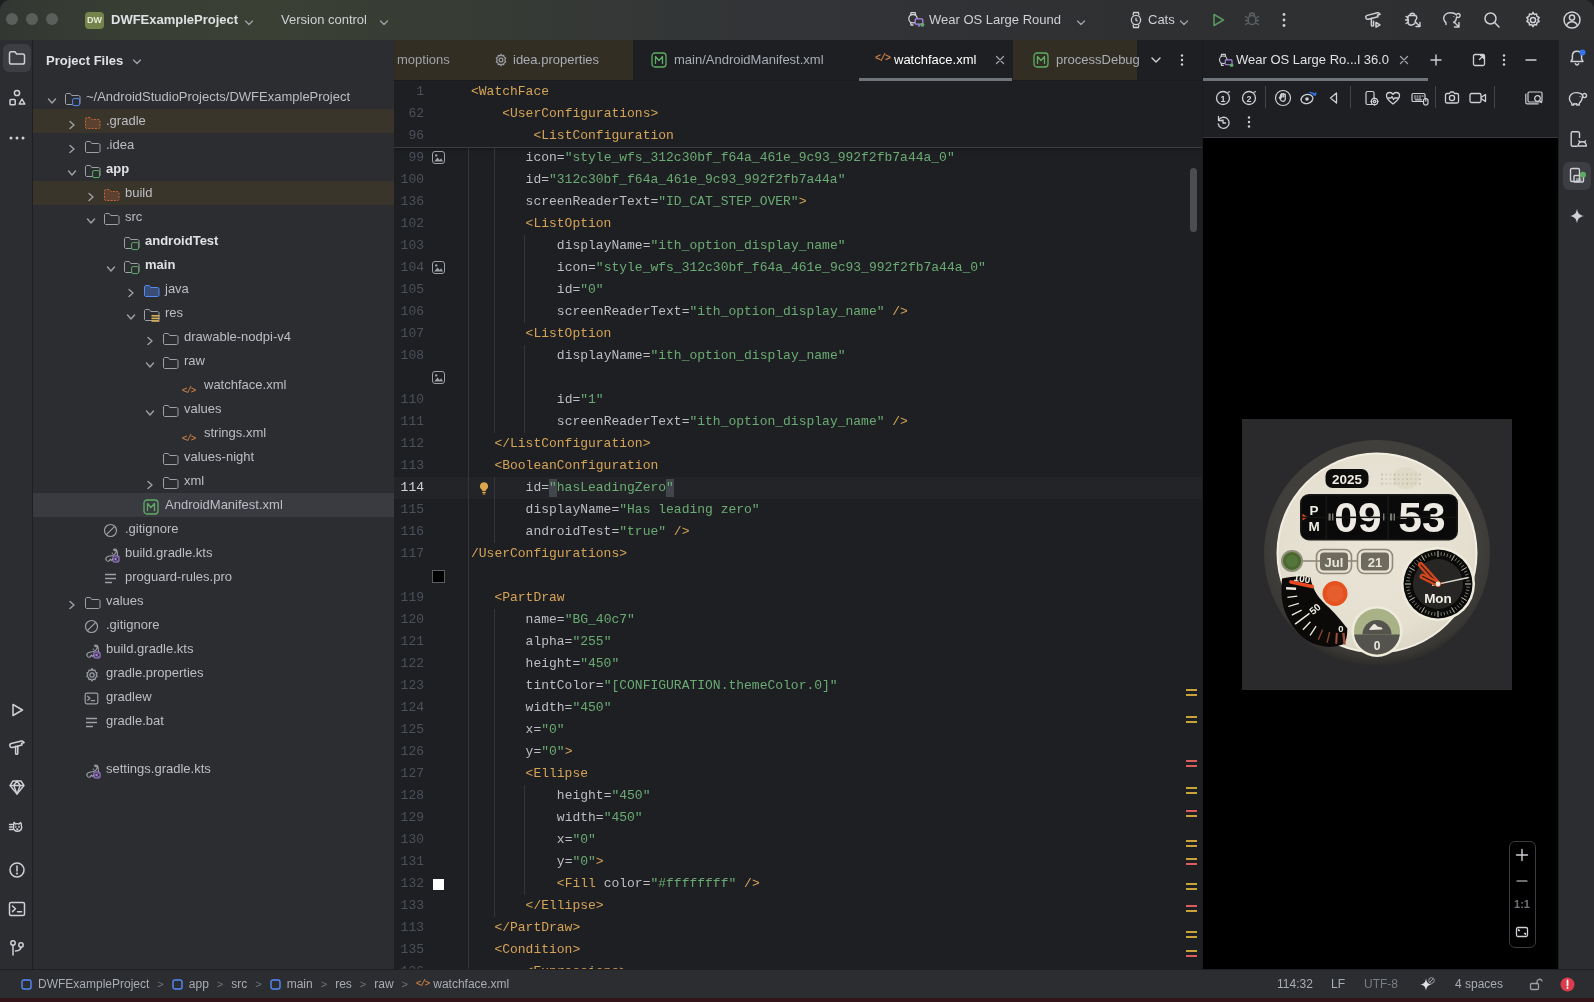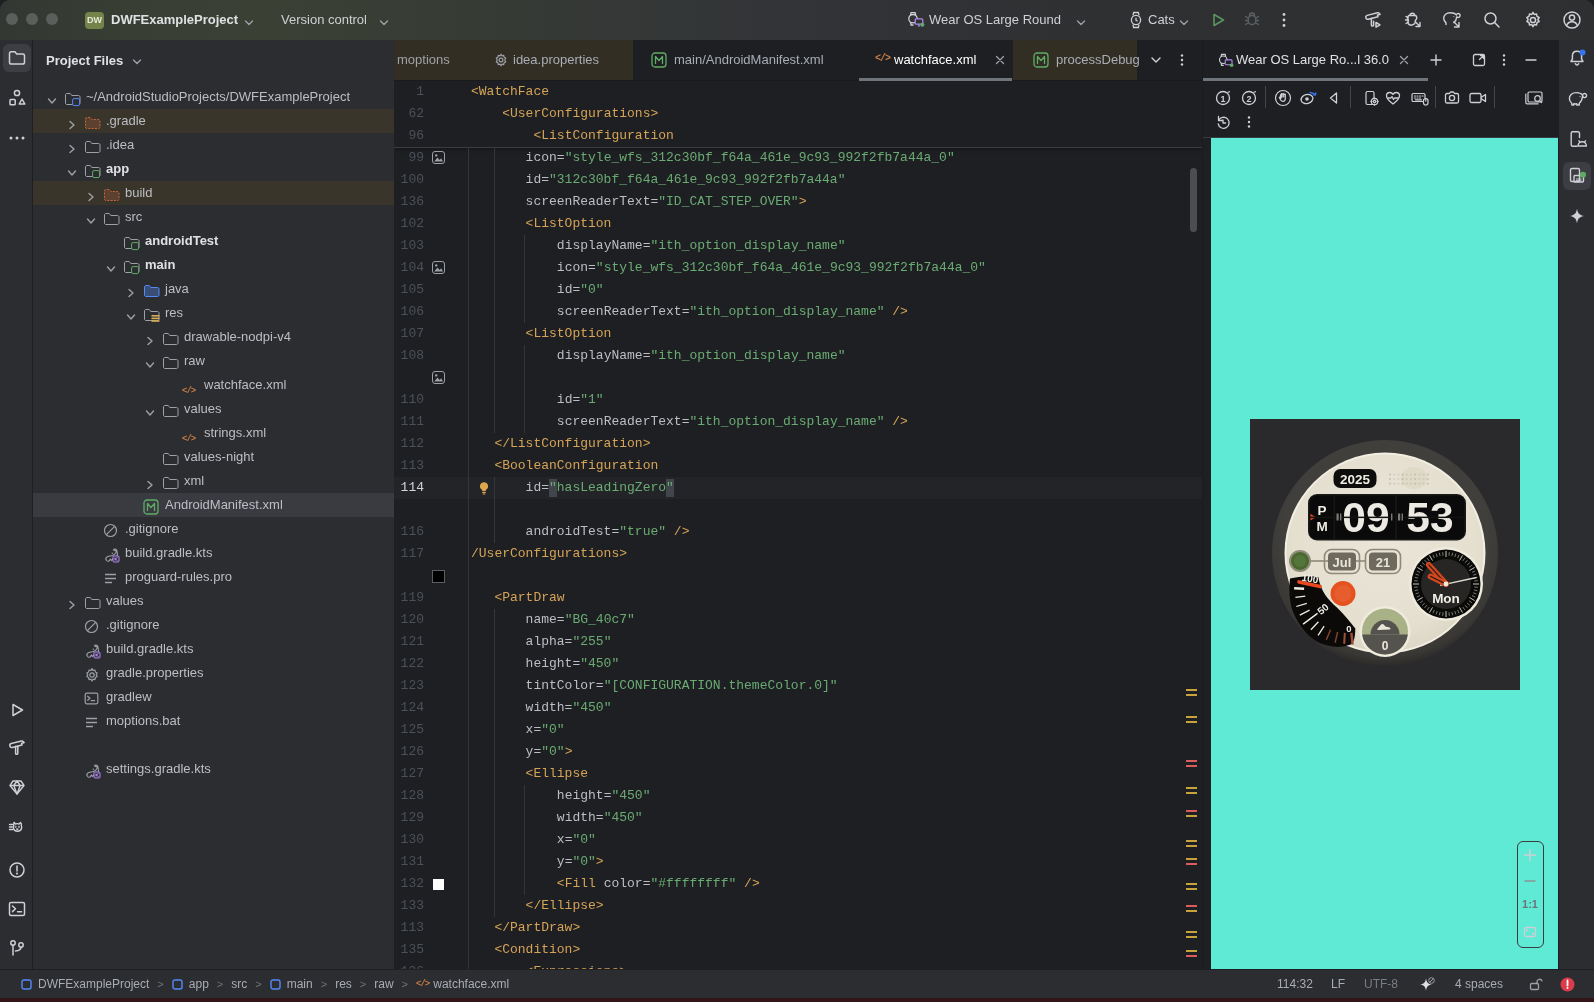--- a/index.html
+++ b/index.html
@@ -30,21 +30,21 @@
 .tab { position:absolute; top:0; height:40px; line-height:40px; font-size:13px; color:#a9adb5; }
 #code { position:absolute; left:0; top:41px; width:808px; height:888px; font-family:"Liberation Mono", monospace; font-size:13px; overflow:hidden; }
 .cl { position:absolute; left:0; width:808px; height:22px; line-height:22px; white-space:pre; }
 .gn { position:absolute; left:0; top:0; width:30px; text-align:right; color:#4b5059; height:22px; line-height:22px; font-size:13px;}
 .ct { position:absolute; left:77px; top:0; height:22px; line-height:22px; white-space:pre; }
 .tg { color:#d5a458; }
 .at { color:#bcbec4; }
 .st { color:#6aab73; }
 #rtabbar { position:absolute; left:0; top:0; width:356px; height:41px; background:#1e1f22; }
 #rtoolbar { position:absolute; left:0; top:41px; width:356px; height:57px; background:#1e1f22; border-bottom:1px solid #393b40; }
-#device { position:absolute; left:8px; top:98px; width:356px; height:831px; background:#5eead4; }
+#device { position:absolute; left:0; top:98px; width:356px; height:831px; background:#000000; }
 #wsquare { position:absolute; left:39px; top:281px; width:270px; height:271px; background:#2a2a2c; }
 </style>
 </head>
 <body>
 <div id="wallpaper">
     <div class="strip"></div>
   </div>
 <div id="win">
   <div id="titlebar">
     <div class="tl" style="left:6px;"></div>
@@ -528,21 +528,21 @@
           </svg>
         </span>
         <span style="position:absolute;left:73px" class="">gradlew</span>
       </div>
       <div class="row" style="top:669px;">
         <span class="ic" style="left:51px;top:2px">
           <svg width="15" height="15" viewBox="0 0 15 15">
             <path d="M2 3.5 h11 M2 7.5 h11 M2 11.5 h7" stroke="#9da0a6" stroke-width="1.3"></path>
           </svg>
         </span>
-        <span style="position:absolute;left:73px" class="">moptions.bat</span>
+        <span style="position:absolute;left:73px" class="">gradle.bat</span>
       </div>
       <div class="row" style="top:717px;">
         <span class="ic" style="left:51px;top:2px">
           <svg width="17" height="16" viewBox="0 0 17 16">
             <g fill="none" stroke="#9da0a6" stroke-width="1.1">
               <path d="M12.5 3.2 c-.9-.9-2.3-.9-3 0 l.8.8 c.4-.3 1-.3 1.4.1 .9.9.4 3.4-2.7 4.6 -2.6 1-4.9.6-6.3 1.9 -1 .9-1 2.4-.2 3.4 .7.8 1.9.9 2.8.3 l1-1.6 1.4 1.2 1.2-1.4 1.2.9 c2.3-1.4 3.6-3.8 3.3-6.3 -.1-1.5-.5-2.6-.9-3.9Z" transform="translate(1,-0.5)"></path>
               <circle cx="9.3" cy="6.2" r="0.7" fill="#9da0a6" stroke="none"></circle>
             </g>
             <rect x="10" y="9" width="6" height="6" rx="1" fill="#2b2d30" stroke="#b48af2"></rect>
             <path d="M12 10.5 v3 M12 12 l2.5-1.5 M12 12 l2.5 1.5" stroke="#b48af2" fill="none"></path>
@@ -607,20 +607,21 @@
         <div class="cl" style="top:176px"><div class="gn">104</div><div class="ct"><span style="white-space:pre">           </span><span class="at">icon=</span><span class="st">"style_wfs_312c30bf_f64a_461e_9c93_992f2fb7a44a_0"</span></div></div>
         <div class="cl" style="top:198px"><div class="gn">105</div><div class="ct"><span style="white-space:pre">           </span><span class="at">id=</span><span class="st">"0"</span></div></div>
         <div class="cl" style="top:220px"><div class="gn">106</div><div class="ct"><span style="white-space:pre">           </span><span class="at">screenReaderText=</span><span class="st">"ith_option_display_name"</span><span class="tg"> /&gt;</span></div></div>
         <div class="cl" style="top:242px"><div class="gn">107</div><div class="ct"><span style="white-space:pre">       </span><span class="tg">&lt;ListOption</span></div></div>
         <div class="cl" style="top:264px"><div class="gn">108</div><div class="ct"><span style="white-space:pre">           </span><span class="at">displayName=</span><span class="st">"ith_option_display_name"</span></div></div>
         <div class="cl" style="top:308px"><div class="gn">110</div><div class="ct"><span style="white-space:pre">           </span><span class="at">id=</span><span class="st">"1"</span></div></div>
         <div class="cl" style="top:330px"><div class="gn">111</div><div class="ct"><span style="white-space:pre">           </span><span class="at">screenReaderText=</span><span class="st">"ith_option_display_name"</span><span class="tg"> /&gt;</span></div></div>
         <div class="cl" style="top:352px"><div class="gn">112</div><div class="ct"><span style="white-space:pre">   </span><span class="tg">&lt;/ListConfiguration&gt;</span></div></div>
         <div class="cl" style="top:374px"><div class="gn">113</div><div class="ct"><span style="white-space:pre">   </span><span class="tg">&lt;BooleanConfiguration</span></div></div>
         <div class="cl" style="top:396px"><div style="position:absolute;left:0;top:0;width:808px;height:22px;background:rgba(140,145,155,0.05)"></div><div style="position:absolute;left:155px;top:2px;width:8px;height:18px;background:#41454c"></div><div style="position:absolute;left:272px;top:2px;width:8px;height:18px;background:#41454c"></div><div class="gn" style="color:#d1d3d9">114</div><div class="ct"><span style="white-space:pre">       </span><span class="at">id=</span><span class="st">"hasLeadingZero"</span></div></div>
+        <div class="cl" style="top:418px"><div class="gn">115</div><div class="ct"><span style="white-space:pre">       </span><span class="at">displayName=</span><span class="st">"Has leading zero"</span></div></div>
         <div class="cl" style="top:440px"><div class="gn">116</div><div class="ct"><span style="white-space:pre">       </span><span class="at">androidTest=</span><span class="st">"true"</span><span class="tg"> /&gt;</span></div></div>
         <div class="cl" style="top:462px"><div class="gn">117</div><div class="ct"><span class="tg">/UserConfigurations&gt;</span></div></div>
         <div class="cl" style="top:506px"><div class="gn">119</div><div class="ct"><span style="white-space:pre">   </span><span class="tg">&lt;PartDraw</span></div></div>
         <div class="cl" style="top:528px"><div class="gn">120</div><div class="ct"><span style="white-space:pre">       </span><span class="at">name=</span><span class="st">"BG_40c7"</span></div></div>
         <div class="cl" style="top:550px"><div class="gn">121</div><div class="ct"><span style="white-space:pre">       </span><span class="at">alpha=</span><span class="st">"255"</span></div></div>
         <div class="cl" style="top:572px"><div class="gn">122</div><div class="ct"><span style="white-space:pre">       </span><span class="at">height=</span><span class="st">"450"</span></div></div>
         <div class="cl" style="top:594px"><div class="gn">123</div><div class="ct"><span style="white-space:pre">       </span><span class="at">tintColor=</span><span class="st">"[CONFIGURATION.themeColor.0]"</span></div></div>
         <div class="cl" style="top:616px"><div class="gn">124</div><div class="ct"><span style="white-space:pre">       </span><span class="at">width=</span><span class="st">"450"</span></div></div>
         <div class="cl" style="top:638px"><div class="gn">125</div><div class="ct"><span style="white-space:pre">       </span><span class="at">x=</span><span class="st">"0"</span></div></div>
         <div class="cl" style="top:660px"><div class="gn">126</div><div class="ct"><span style="white-space:pre">       </span><span class="at">y=</span><span class="st">"0"</span><span class="tg">&gt;</span></div></div>

